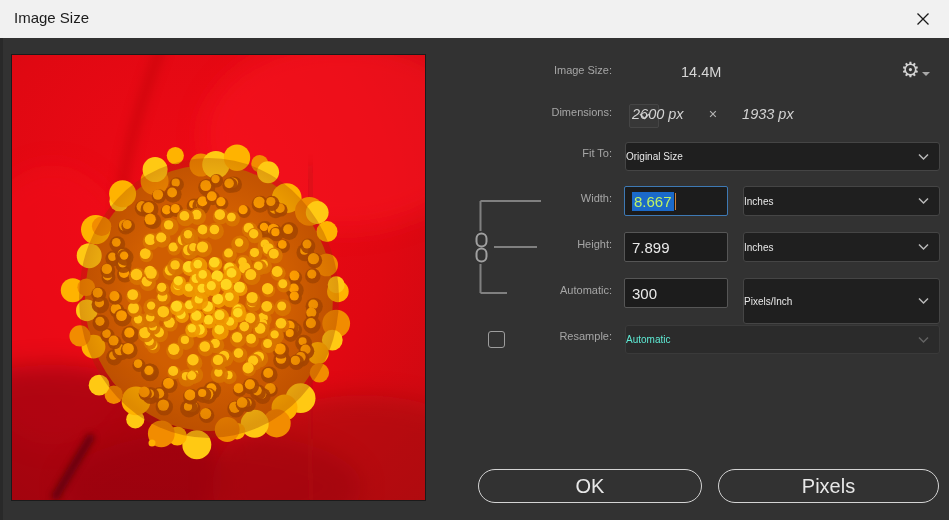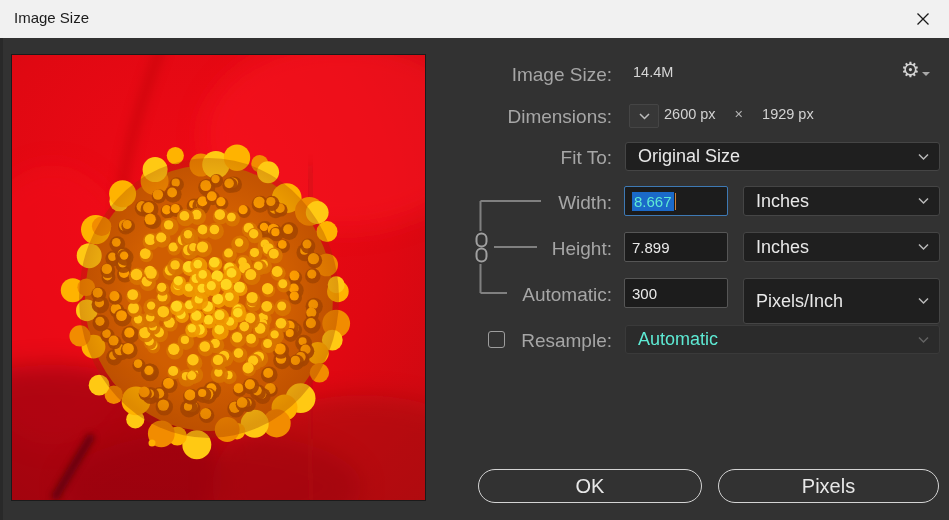--- a/index.html
+++ b/index.html
@@ -13,47 +13,47 @@
   .titlebar{position:absolute;left:0;top:0;width:949px;height:38px;background:#f1f1f1;}
   .titlebar .title{position:absolute;left:14px;top:9px;font-size:15px;color:#1c1c1c;}
   .close-btn{position:absolute;right:6px;top:0;width:40px;height:38px;
     display:flex;align-items:center;justify-content:center;cursor:pointer;}
   .edge-shade{position:absolute;left:0;top:38px;width:3px;height:482px;background:rgba(0,0,0,.18);}
   
   .preview{position:absolute;left:12px;top:55px;width:413px;height:445px;
     outline:1px solid rgba(0,0,0,.45);}
   
   .lbl{position:absolute;left:470px;width:142px;text-align:right;
-    font-size:19px;color:#a6a6a6;white-space:nowrap;}
-  .val{position:absolute;font-size:14.5px;color:#d6d6d6;white-space:nowrap;}
-  .dim-vals{position:absolute;left:664px;top:106px;display:flex;gap:19px;
-    font-size:14.5px;color:#d2d2d2;}
+    font-size:11px;color:#a6a6a6;white-space:nowrap;}
+  .val{position:absolute;font-size:14.5px;color:#d6d6d6;white-space:nowrap;margin-left:48px;}
+  .dim-vals{position:absolute;left:632px;top:106px;display:flex;gap:25px;
+    font-size:14.5px;color:#d2d2d2;font-style:italic;}
   
   .dim-chevron{position:absolute;left:629px;top:104px;width:28px;height:22px;
     background:#373737;border:1px solid #454545;border-radius:2px;
     display:flex;align-items:center;justify-content:center;cursor:pointer;}
   
   .gear-btn{position:absolute;left:901px;top:58px;width:36px;height:28px;
     display:flex;align-items:flex-start;justify-content:flex-start;cursor:pointer;}
   .gear-glyph{font-size:21px;line-height:24px;color:#d2d2d2;}
   .gear-caret{width:0;height:0;border-left:4px solid transparent;border-right:4px solid transparent;
     border-top:4px solid #a8a8a8;margin:14px 0 0 2px;}
   
   .select{position:absolute;background:#1f1f1f;border:1px solid #454545;border-radius:3px;
     display:flex;align-items:center;cursor:pointer;box-sizing:border-box;}
-  .select .stext{padding-left:12px;font-size:18px;color:#e8e8e8;}
+  .select .stext{font-size:10px;color:#e8e8e8;}
   .select .chev{position:absolute;right:10px;top:50%;transform:translateY(-50%);}
   .select.disabled{background:#2b2b2b;border-color:#3a3a3a;}
   .select.disabled .stext{color:#5eead4;}
   
   .num-input{position:absolute;width:104px;height:30px;background:#1c1c1c;
     border:1px solid #565656;border-radius:2px;box-sizing:border-box;
     display:flex;align-items:center;padding-left:7px;font-size:15px;color:#eaeaea;cursor:text;}
   .num-input.focused{border:1.5px solid #3e79b4;}
-  .num-input .seltext{background:#1b6ac9;color:#5eead4;padding:1px 2px;}
+  .num-input .seltext{background:#1b6ac9;color:#bef264;padding:1px 2px;}
   .num-input .caret{width:1px;height:17px;background:#c9823f;margin-left:1px;}
   
   .checkbox{position:absolute;left:488px;top:331px;width:17px;height:17px;
     border:1.5px solid #9d9d9d;border-radius:3px;box-sizing:border-box;cursor:pointer;}
   
   .pill-btn{position:absolute;height:34px;border:1px solid #d4d4d4;border-radius:17px;
     background:transparent;color:#e8e8e8;font-size:20px;font-family:"Liberation Sans",sans-serif;
     display:flex;align-items:center;justify-content:center;cursor:pointer;box-sizing:border-box;}
   
   .bracket{position:absolute;left:470px;top:190px;}
@@ -584,21 +584,21 @@
 
 <div class="lbl" style="top:106px">Dimensions:</div>
 <div class="dim-chevron">
   <svg width="11" height="7" viewBox="0 0 11 7">
     <path d="M1 1 L5.5 5.5 L10 1" stroke="#bdbdbd" stroke-width="1.5" fill="none"></path>
   </svg>
 </div>
 <div class="dim-vals">
   <span>2600 px</span>
   <span style="color:#b5b5b5">×</span>
-  <span>1929 px</span>
+  <span>1933 px</span>
 </div>
 
 <div class="lbl" style="top:147px">Fit To:</div>
 <div class="select" style="left:625px;top:142px;width:315px;height:29px">
   <span class="stext">Original Size</span>
   <svg class="chev" width="11" height="7" viewBox="0 0 11 7">
     <path d="M1 1 L5.5 5.5 L10 1" stroke="#b9b9b9" stroke-width="1.5" fill="none"></path>
   </svg>
 </div>
 

